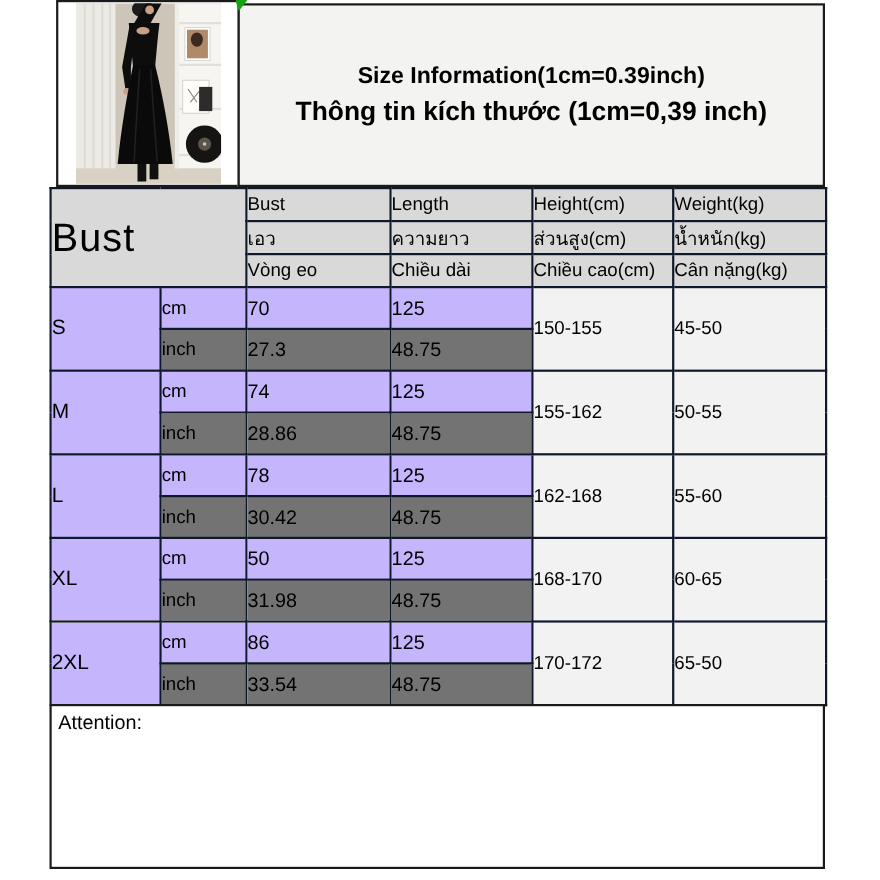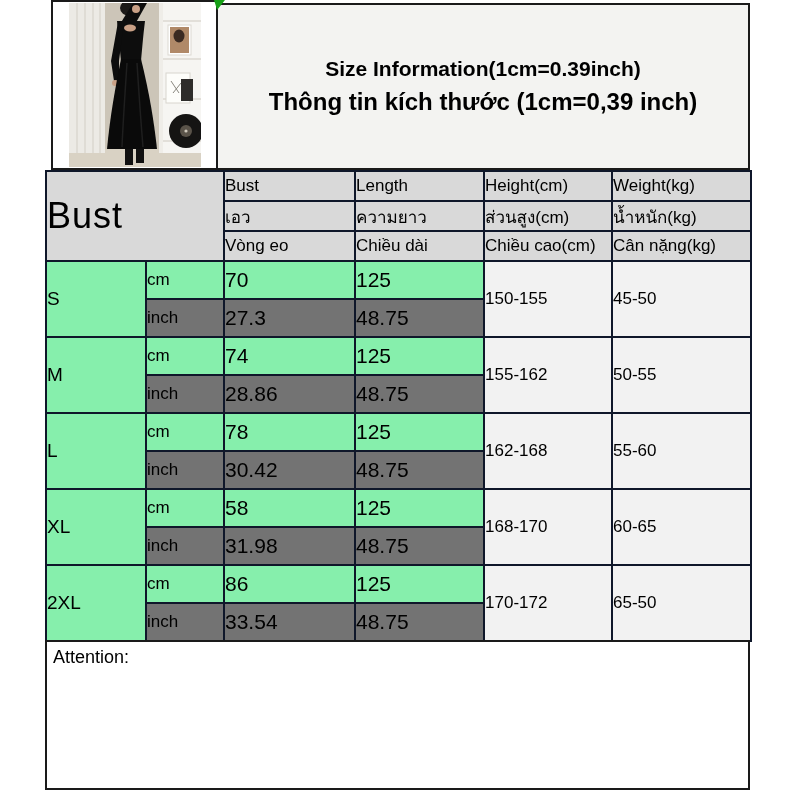--- a/index.html
+++ b/index.html
@@ -38,22 +38,22 @@
   .size-table td, .size-table th {
     border:2px solid #0f172a; text-align:left; vertical-align:middle;
     padding:0; overflow:hidden; font-weight:normal;
   }
   .size-table tr.hdr   { height:30px; }
   .size-table tr.body  { height:38px; }
   .hdr-cell  { background:#d9d9d9; font-weight:bold; font-size:17px; }
   .corner    { background:#d9d9d9; font-weight:bold; font-size:36px; letter-spacing:1px; }
   .size-cell { background:#d9d9d9; font-weight:bold; font-size:19px; }
   .unit-cell { font-weight:bold; font-size:17px; }
-  .val       { font-size:21px; }
-  .row-cm  td { background:#86efac; }
+  .val       { font-size:18px; }
+  .row-cm  td { background:#c4b5fd; }
   .row-in  td { background:#737373; }
   .merged    { background:#f2f2f2 !important; font-size:17px; }
 
   
   .attention-box {
     position:absolute; left:45px; top:640px; width:705px; height:150px;
     border:2px solid #1a1a1a; box-sizing:border-box; background:#fff;
     padding:3px 8px 0 6px; font-size:18px; line-height:1.42; text-align:left;
   }
   .attention-box div { white-space:normal; }
@@ -189,21 +189,21 @@
       </tr>
       <tr class="body row-in">
         <td class="unit-cell">inch</td>
         <td class="val">30.42</td>
         <td class="val">48.75</td>
       </tr>
 
       <tr class="body row-cm">
         <td class="size-cell" rowspan="2">XL</td>
         <td class="unit-cell">cm</td>
-        <td class="val">58</td>
+        <td class="val">50</td>
         <td class="val">125</td>
         <td class="merged" rowspan="2">168-170</td>
         <td class="merged" rowspan="2">60-65</td>
       </tr>
       <tr class="body row-in">
         <td class="unit-cell">inch</td>
         <td class="val">31.98</td>
         <td class="val">48.75</td>
       </tr>
 

